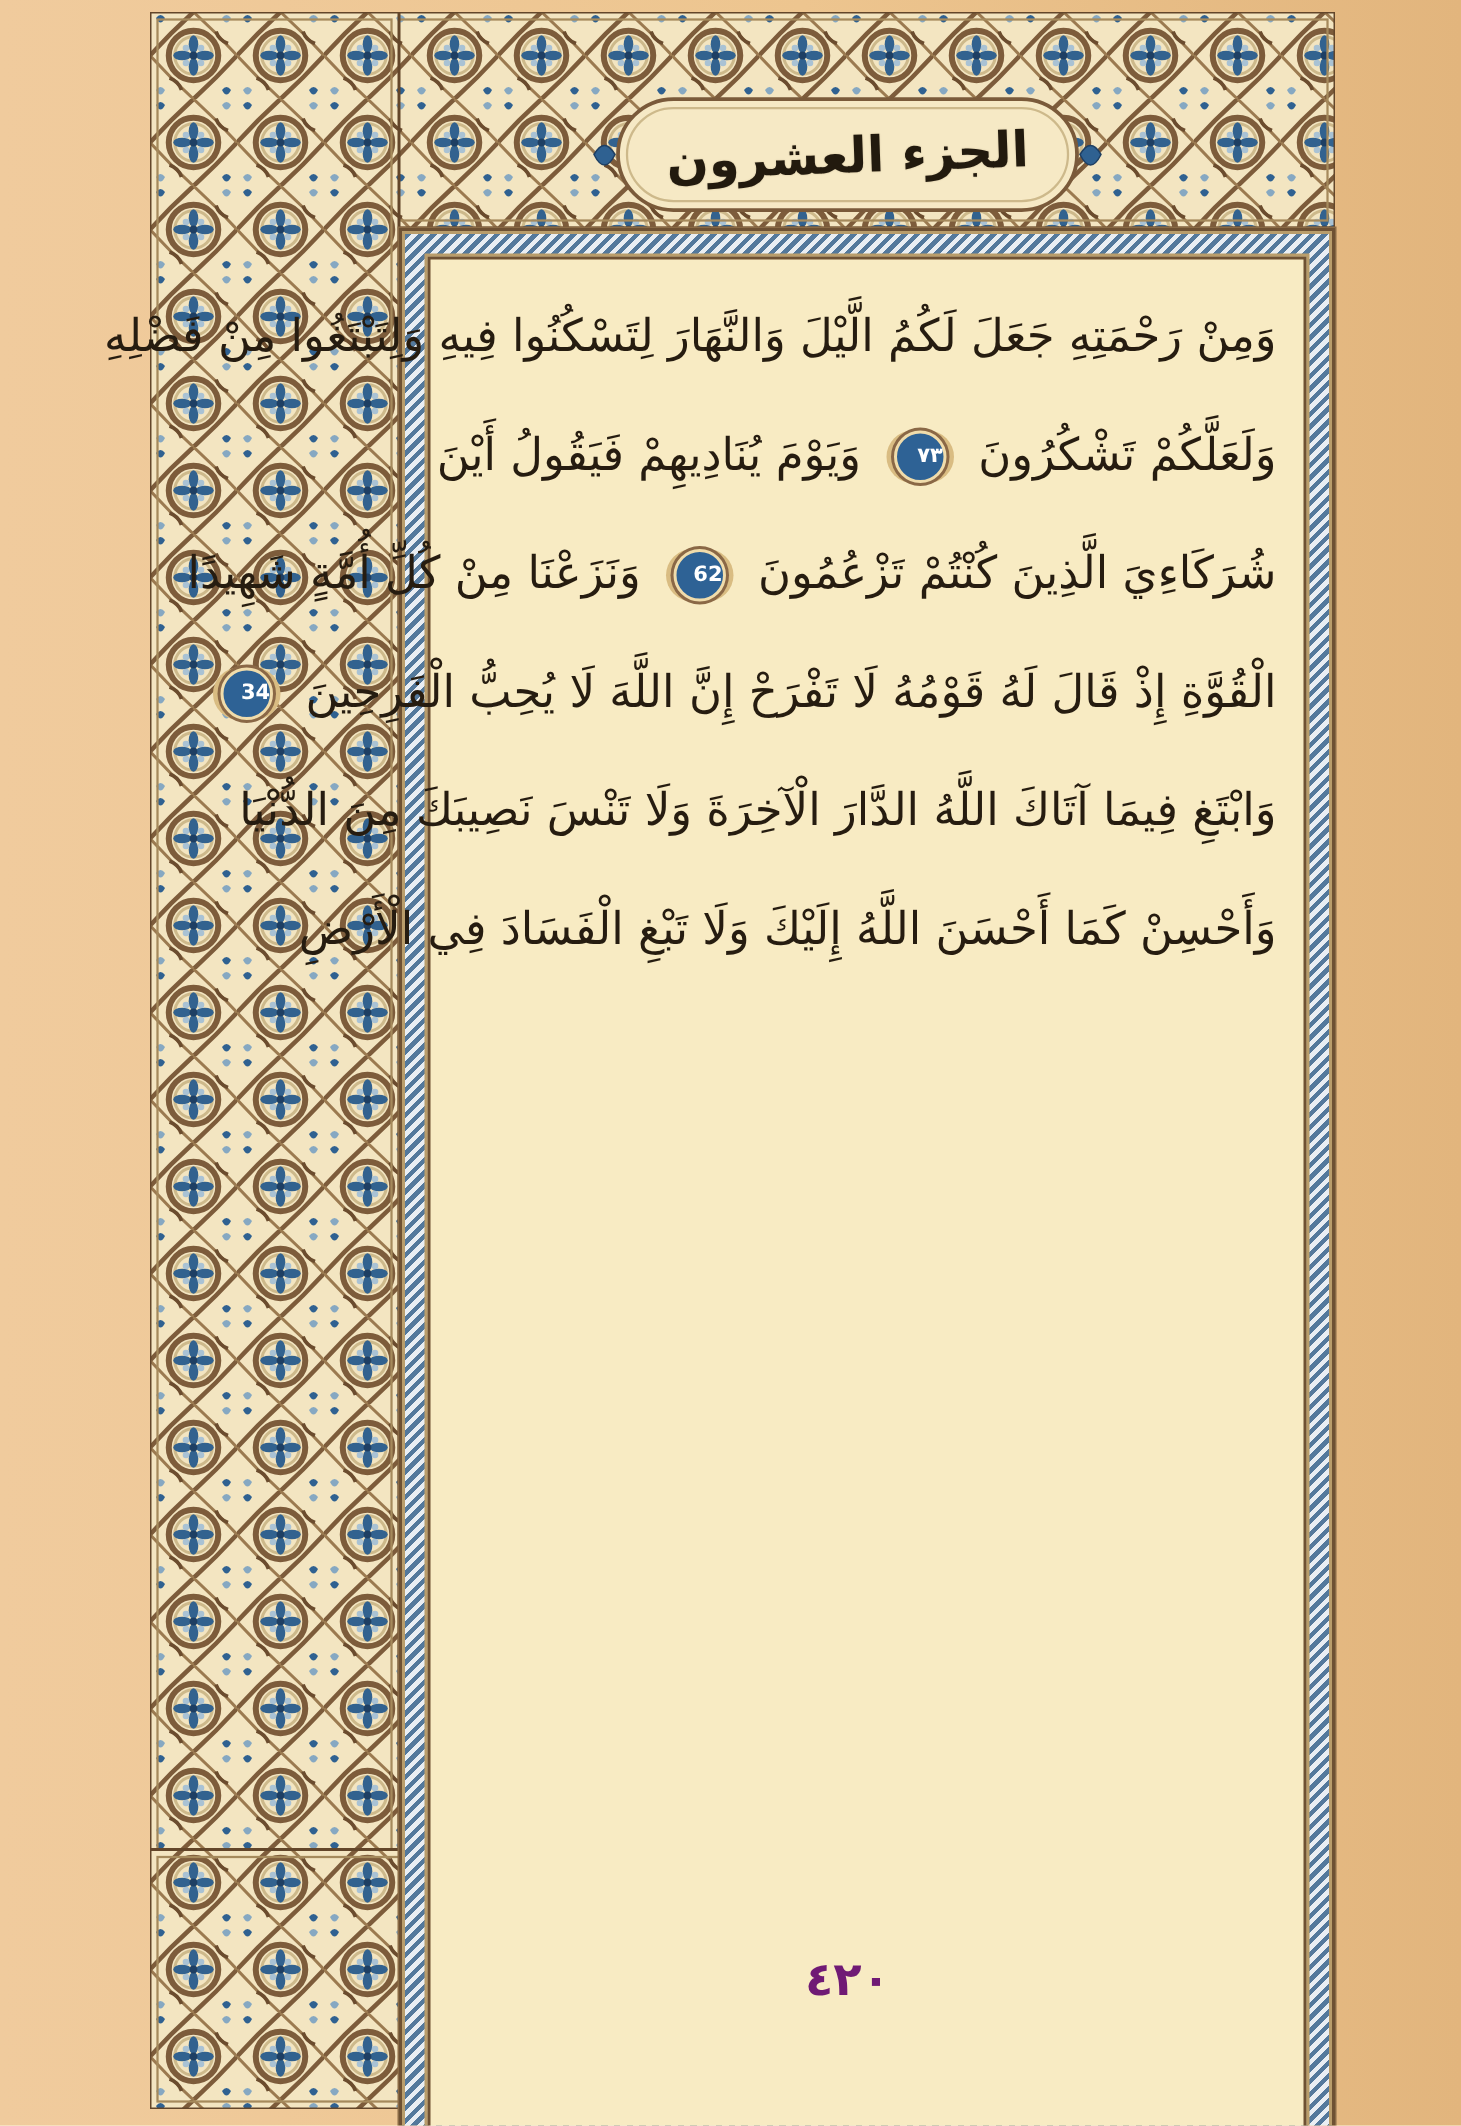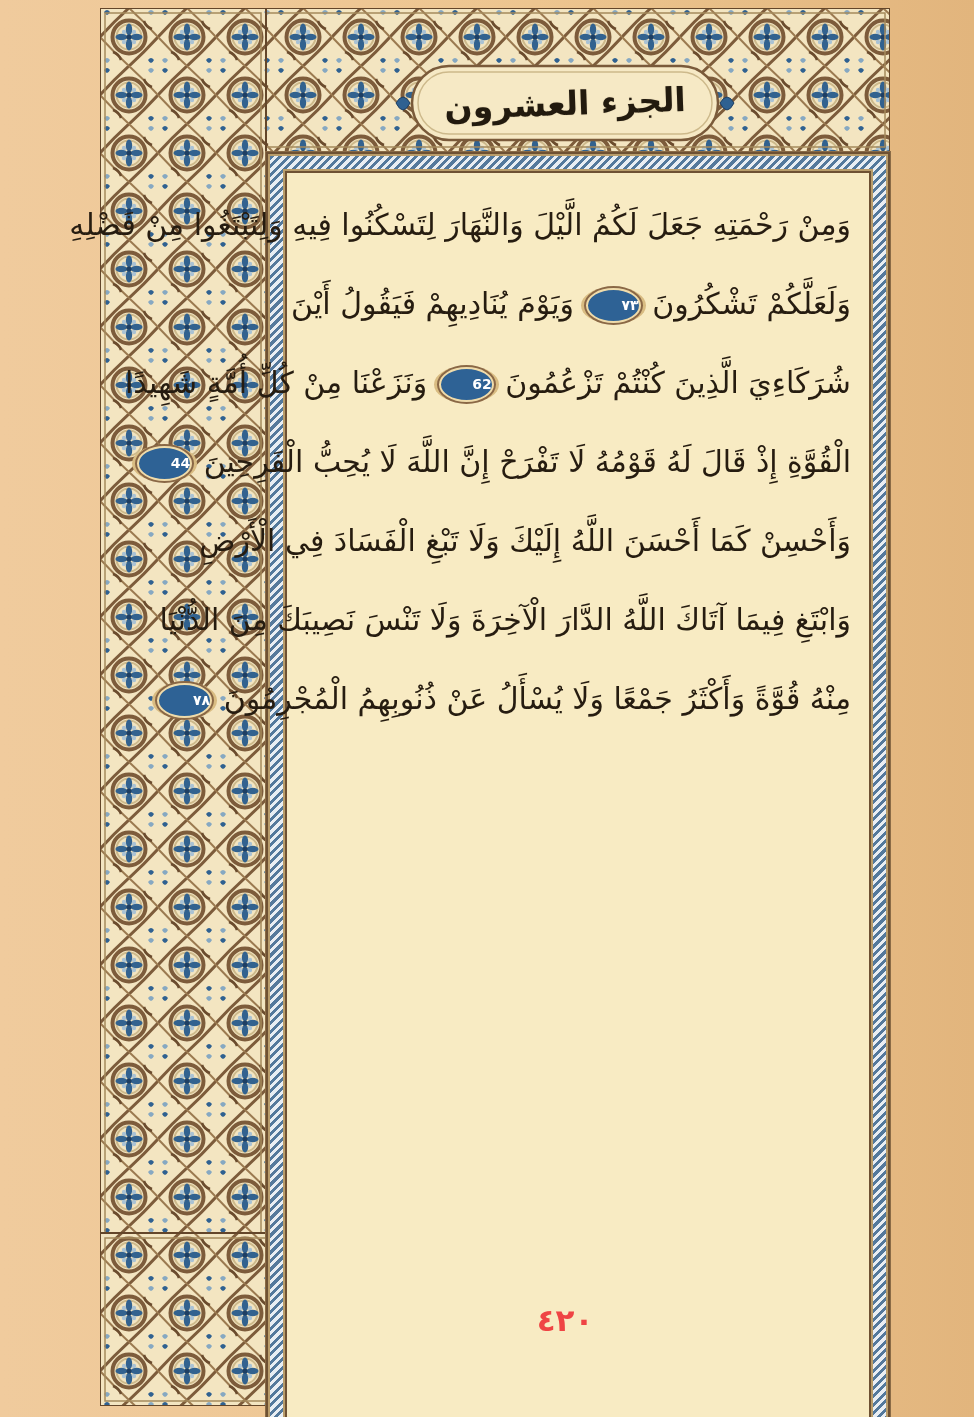--- a/index.html
+++ b/index.html
@@ -23,21 +23,21 @@
   .header-title{
     position:absolute;left:410px;top:72px;width:310px;height:62px;
     display:flex;align-items:center;justify-content:center;
     font-size:33px;font-weight:bold;color:#221a0e;direction:rtl;
     transform:rotate(-2deg);letter-spacing:1px;
     text-shadow:0 0 1px rgba(90,70,40,.35);
   }
   .page-number{
     position:absolute;left:470px;top:1292px;width:190px;height:56px;
     display:flex;align-items:center;justify-content:center;
-    font-size:31px;font-weight:bold;color:#ef4444;direction:rtl;
+    font-size:31px;font-weight:bold;color:#701a75;direction:rtl;
   }
   .text-frame{
     position:absolute;left:266px;top:152px;width:624px;height:1335px;
     background:repeating-linear-gradient(135deg,#e9eef3 0px,#e9eef3 3px,var(--frame-stripe-blue) 3px,var(--frame-stripe-blue) 6px);
     border:2px solid #6e5133;box-shadow:inset 0 0 0 2px #b99d6b, 0 0 0 1px #8a6b46;
     box-sizing:border-box;
   }
   .text-inner{
     position:absolute;left:17px;top:17px;right:17px;bottom:17px;
     background:var(--panel-background);
@@ -53,21 +53,21 @@
     text-align:justify;text-align-last:justify;
     overflow:visible;
   }
   .qline::after{content:"";display:inline-block;width:100%;}
   .vmark{
     display:inline-block;width:31px;height:31px;border-radius:50%;
     background:var(--verse-marker-blue);color:#fff;
     font-size:14px;line-height:31px;text-align:right;vertical-align:middle;
     border:2px solid #f0dcab;
     box-shadow:0 0 0 2px #8a6846, 5px 0 0 0 #d9bc82, -5px 0 0 0 #d9bc82;
-    margin:0 2px;font-weight:bold;padding-left:20px;
+    margin:0 12px;font-weight:bold;
   }
 </style>
 </head>
 <body>
 
 <div class="mushaf-page">
 
   <svg class="border-svg" viewBox="0 0 790 1398" xmlns="http://www.w3.org/2000/svg" aria-hidden="true">
     <defs>
       <pattern id="arbsq" width="58" height="58" patternUnits="userSpaceOnUse">
@@ -122,23 +122,22 @@
   </svg>
 
   <div class="header-title">الجزء العشرون</div>
 
   <div class="text-frame">
     <div class="text-inner">
       <div class="quran-text">
           <div class="qline"><span>وَمِنْ رَحْمَتِهِ جَعَلَ لَكُمُ الَّيْلَ وَالنَّهَارَ لِتَسْكُنُوا فِيهِ وَلِتَبْتَغُوا مِنْ فَضْلِهِ</span> </div>
           <div class="qline"><span>وَلَعَلَّكُمْ تَشْكُرُونَ</span> <span class="vmark">٧٣</span> <span>وَيَوْمَ يُنَادِيهِمْ فَيَقُولُ أَيْنَ</span> </div>
           <div class="qline"><span>شُرَكَاءِيَ الَّذِينَ كُنْتُمْ تَزْعُمُونَ</span> <span class="vmark">62</span> <span>وَنَزَعْنَا مِنْ كُلِّ أُمَّةٍ شَهِيدًا</span> </div>
-          <div class="qline"><span>الْقُوَّةِ إِذْ قَالَ لَهُ قَوْمُهُ لَا تَفْرَحْ إِنَّ اللَّهَ لَا يُحِبُّ الْفَرِحِينَ</span> <span class="vmark">44</span> </div>
+          <div class="qline"><span>الْقُوَّةِ إِذْ قَالَ لَهُ قَوْمُهُ لَا تَفْرَحْ إِنَّ اللَّهَ لَا يُحِبُّ الْفَرِحِينَ</span> <span class="vmark">34</span> </div>
+          <div class="qline"><span>وَابْتَغِ فِيمَا آتَاكَ اللَّهُ الدَّارَ الْآخِرَةَ وَلَا تَنْسَ نَصِيبَكَ مِنَ الدُّنْيَا</span> </div>
           <div class="qline"><span>وَأَحْسِنْ كَمَا أَحْسَنَ اللَّهُ إِلَيْكَ وَلَا تَبْغِ الْفَسَادَ فِي الْأَرْضِ</span> </div>
-          <div class="qline"><span>وَابْتَغِ فِيمَا آتَاكَ اللَّهُ الدَّارَ الْآخِرَةَ وَلَا تَنْسَ نَصِيبَكَ مِنَ الدُّنْيَا</span> </div>
-          <div class="qline"><span>مِنْهُ قُوَّةً وَأَكْثَرُ جَمْعًا وَلَا يُسْأَلُ عَنْ ذُنُوبِهِمُ الْمُجْرِمُونَ</span> <span class="vmark">٧٨</span> </div>
         </div>
     </div>
   </div>
 
   <div class="page-number">٤٢٠</div>
 
 </div>
 
 </body></html>

